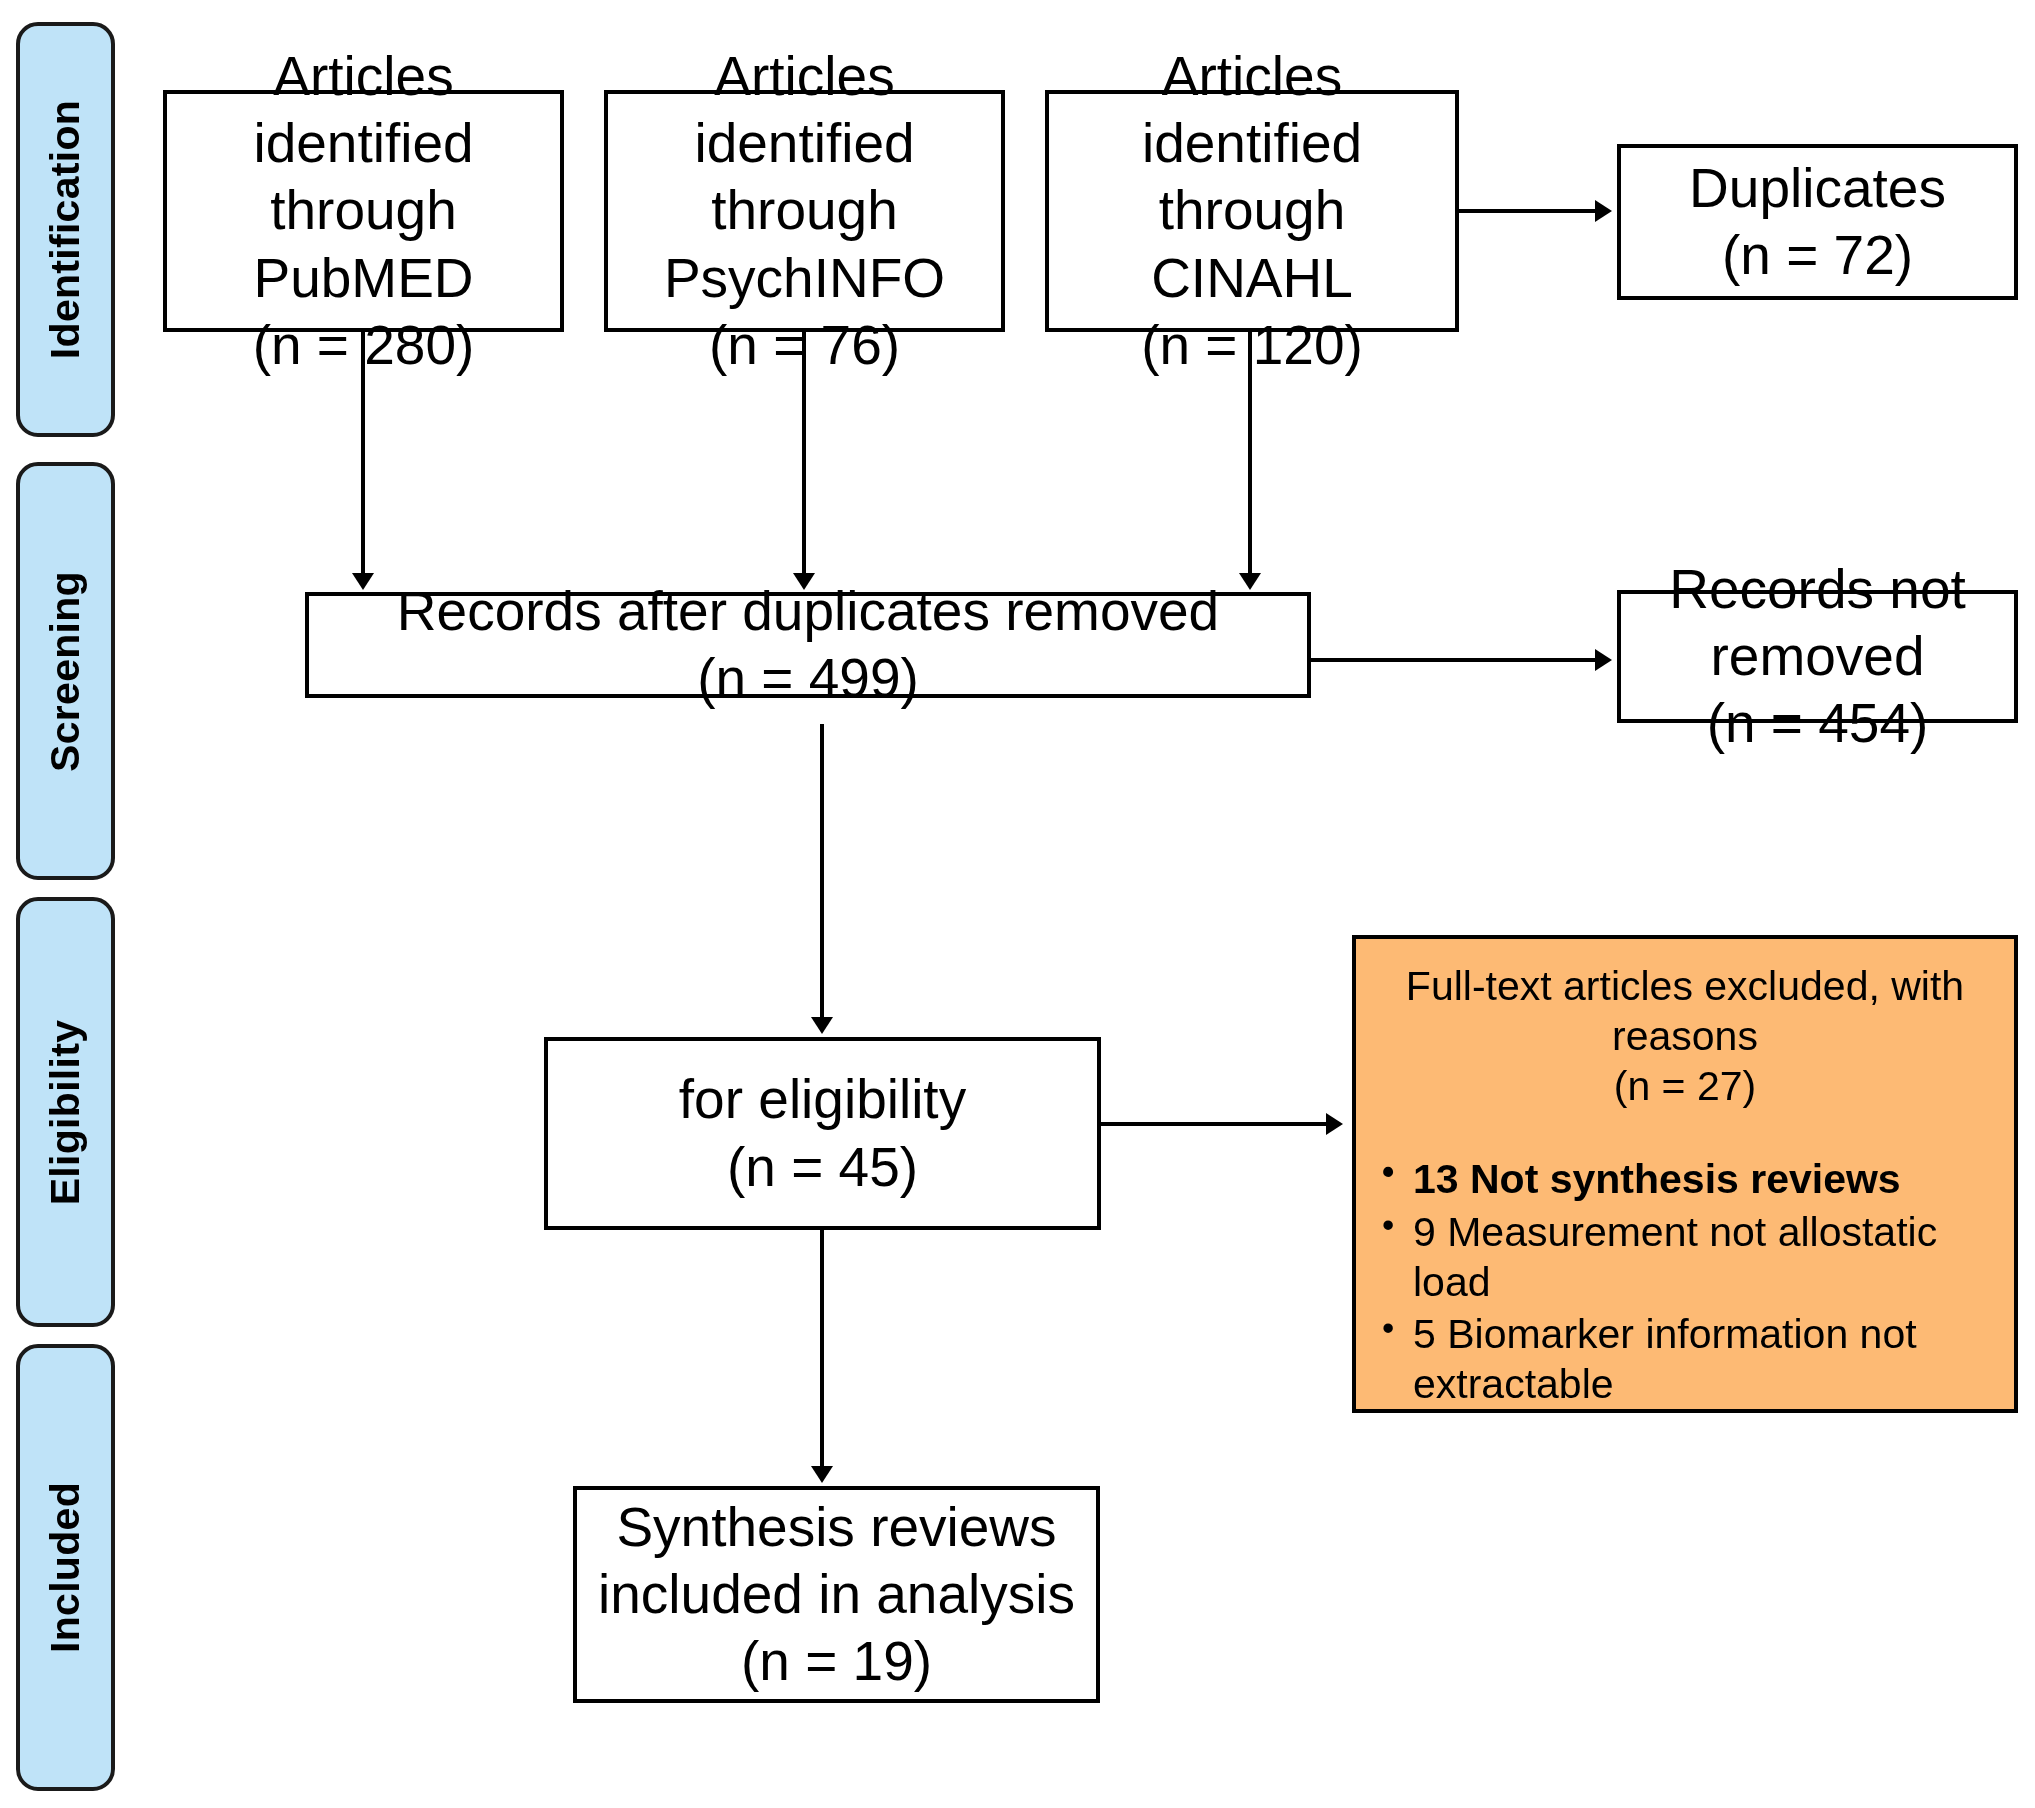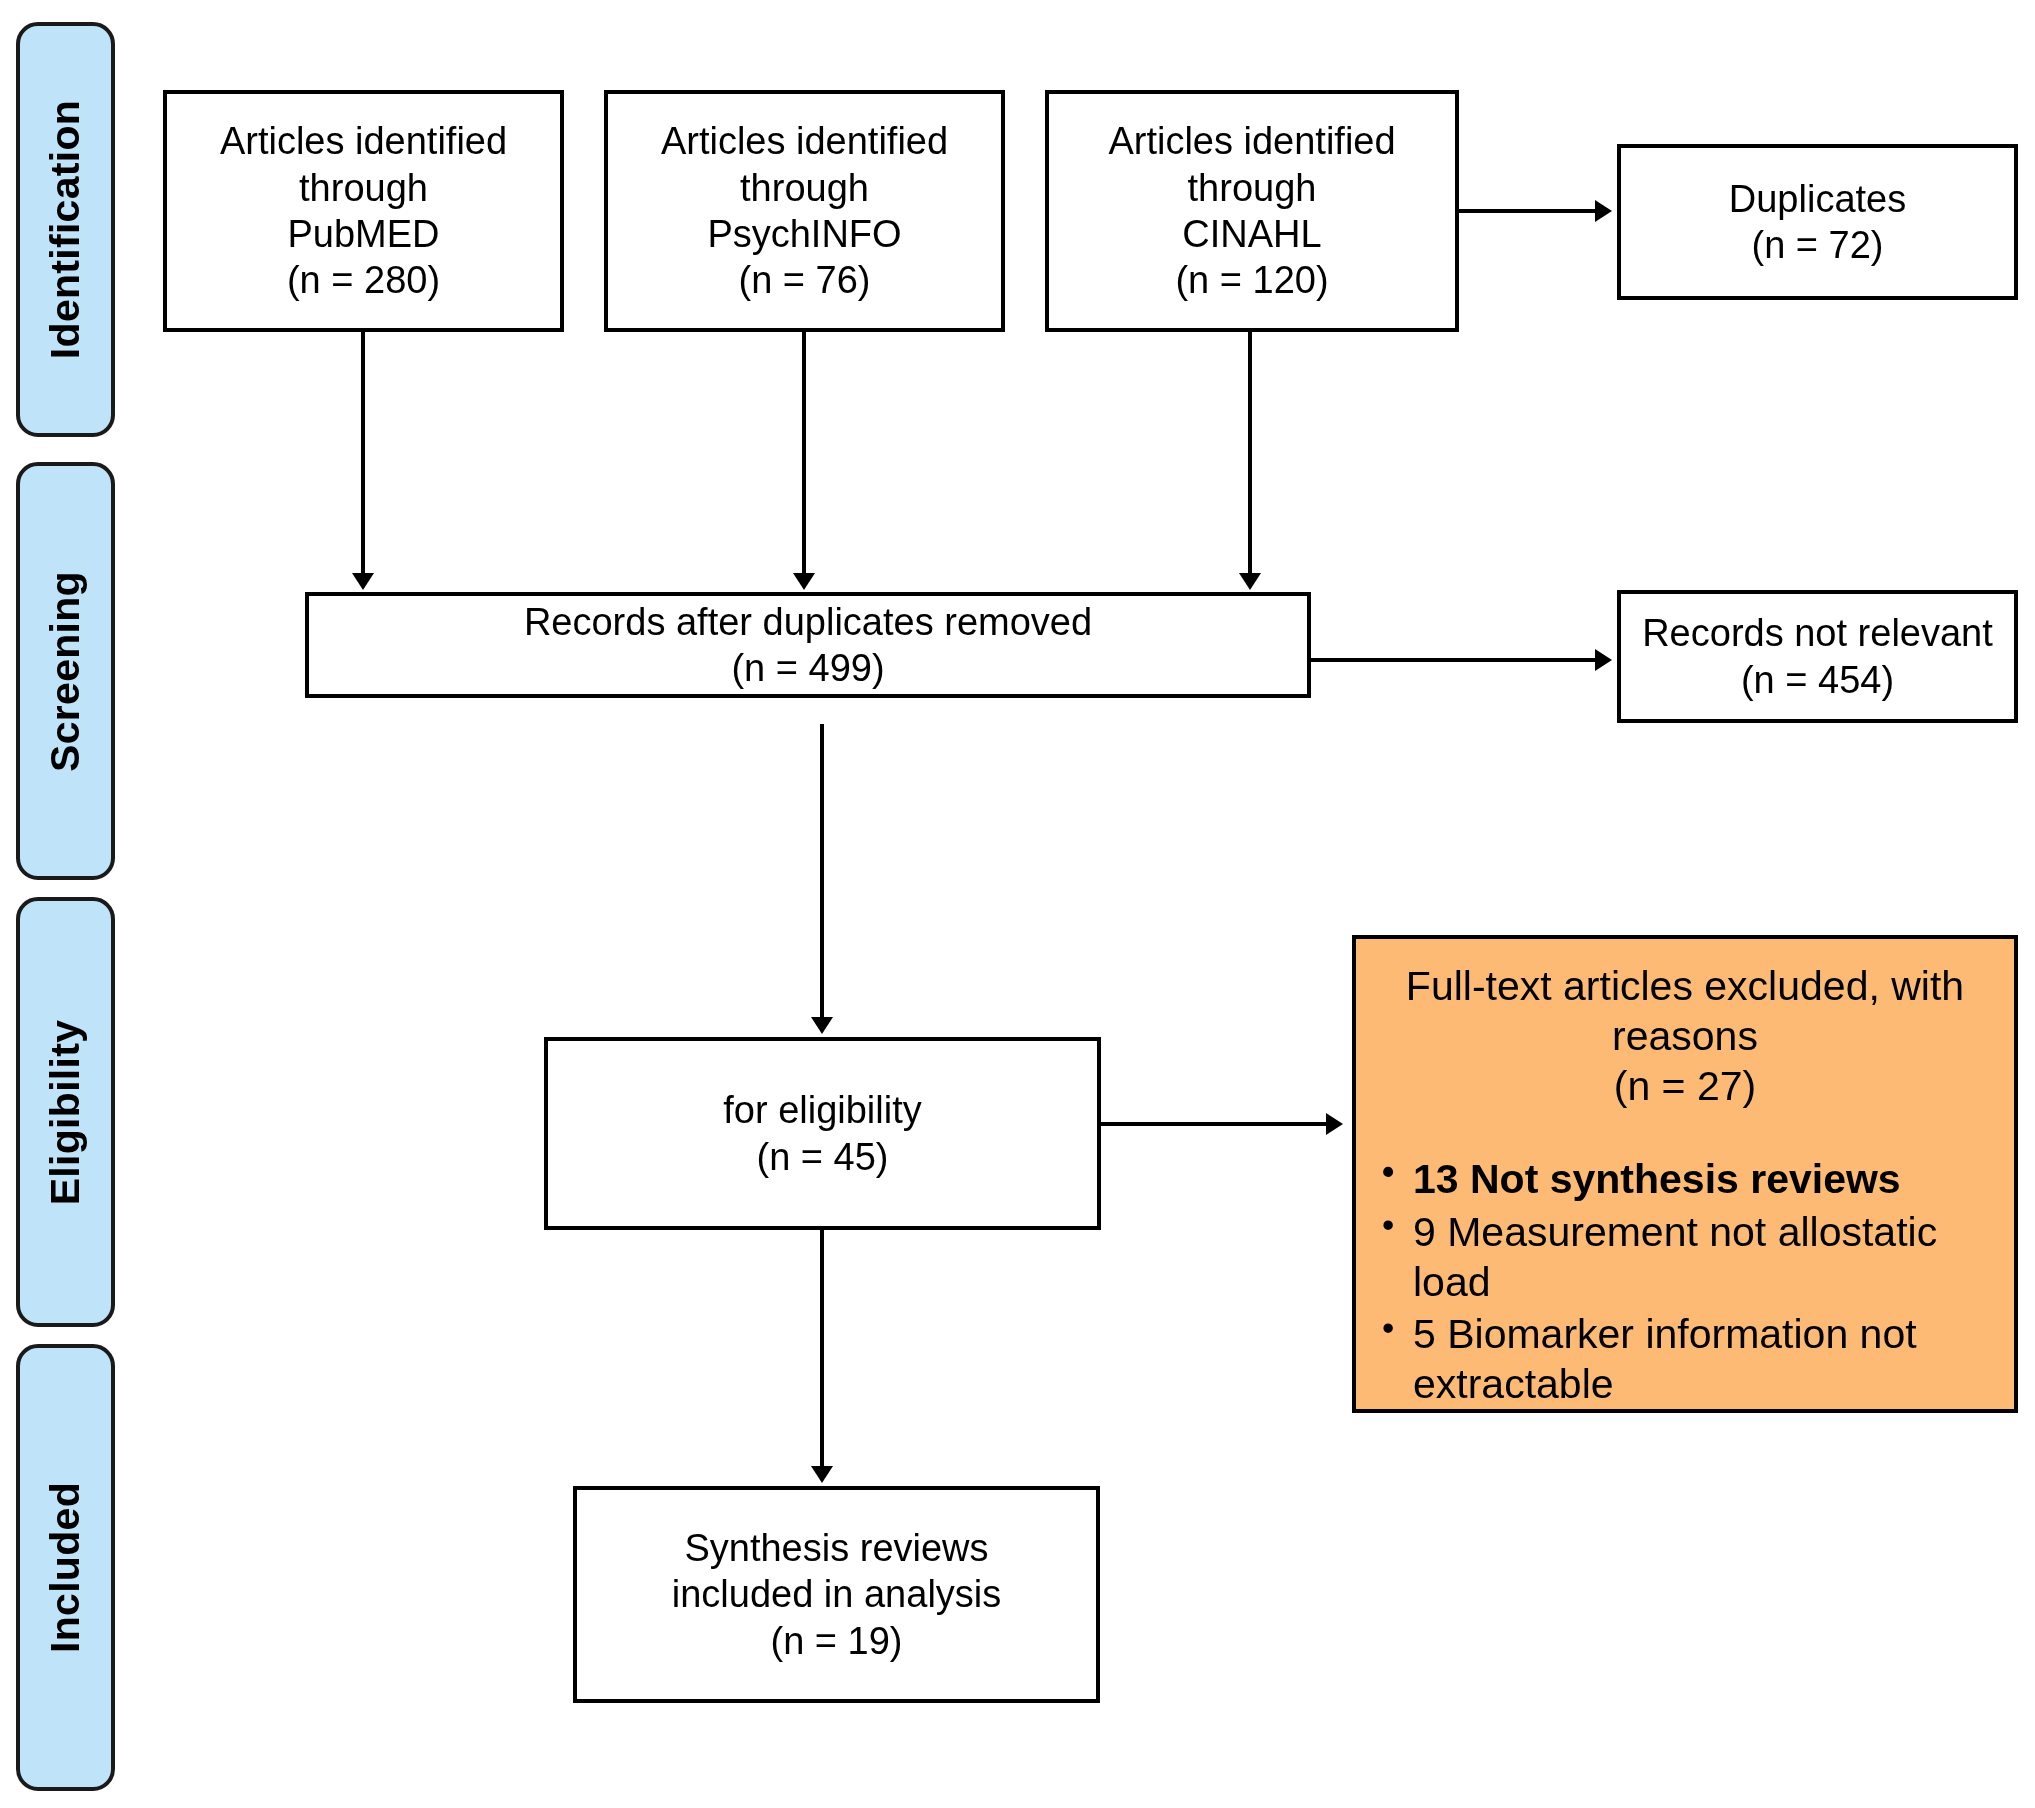--- a/index.html
+++ b/index.html
@@ -43,21 +43,21 @@
   .flow-box {
     position: absolute;
     background: #ffffff;
     border: 4.6px solid #000000;
     box-sizing: border-box;
     display: flex;
     flex-direction: column;
     align-items: center;
     justify-content: center;
     text-align: center;
-    font-size: 38px;
+    font-size: 55px;
     line-height: 1.22;
     padding: 6.6px 10.5px;
   }
   .flow-box .ln { display: block; }
 
   
   .excl-box {
     position: absolute;
     background: #fdba74;
     border: 4.6px solid #000000;
@@ -190,21 +190,21 @@
   <div class="conn-v" style="left:361px; top:332px; width:3.9px; height:243px;"></div>
   <div class="arrow-down" style="left:352px; top:573px;"></div>
 
   <div class="conn-v" style="left:802px; top:332px; width:3.9px; height:243px;"></div>
   <div class="arrow-down" style="left:793px; top:573px;"></div>
 
   <div class="conn-v" style="left:1248px; top:332px; width:3.9px; height:243px;"></div>
   <div class="arrow-down" style="left:1239px; top:573px;"></div>
 
   <div class="flow-box" style="left:1617px; top:590px; width:401px; height:133px;">
-    <span class="ln">Records not relevant</span>
+    <span class="ln">Records not removed</span>
     <span class="ln">(n = 454)</span>
   </div>
 
   <div class="conn-h" style="left:1311px; top:658px; width:288px;"></div>
   <div class="arrow-right" style="left:1595px; top:649px;"></div>
 
   <div class="flow-box" style="left:544px; top:1037px; width:557px; height:193px;">
     <span class="ln">for eligibility</span>
     <span class="ln">(n = 45)</span>
   </div>

